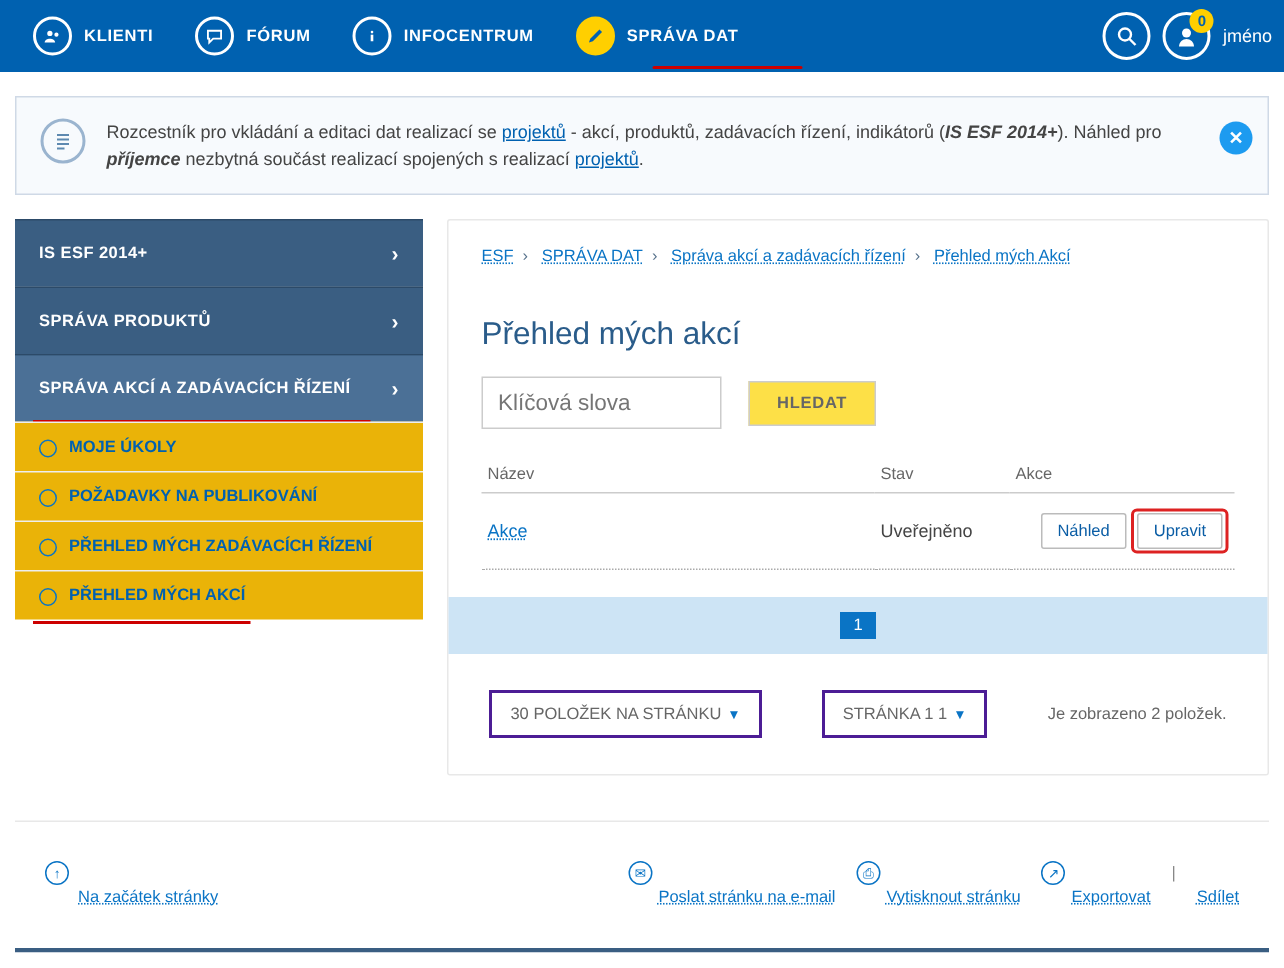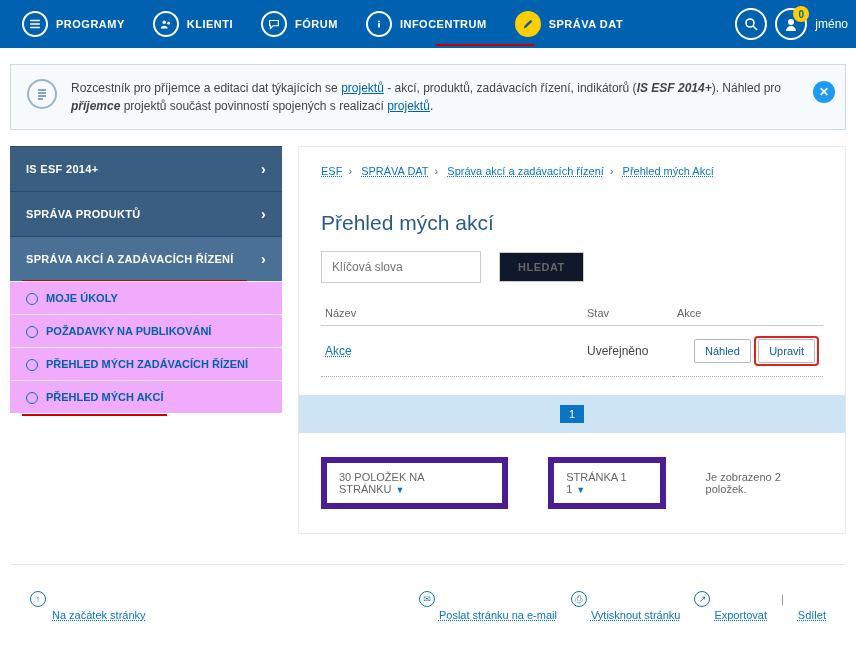--- a/index.html
+++ b/index.html
@@ -27,77 +27,69 @@
   .banner a { color: #0061b0; }
   .banner-close { position: absolute; right: 10px; top: 16px; width: 22px; height: 22px; background: #1d9bf0; border-radius: 50%; display:flex; align-items:center; justify-content:center; color:#fff; cursor:pointer; font-weight:bold; }
   
   
   .layout { display: flex; padding: 0 10px 20px; gap: 16px; }
   .sidebar { width: 272px; }
   .side-group { background: #3a5e82; color: #fff; border-top: 1px solid #2c4a68; }
   .side-head { padding: 14px 16px; font-size: 11px; font-weight: bold; display: flex; justify-content: space-between; align-items: center; cursor: pointer; letter-spacing: 0.3px; position: relative; }
   .side-head.expanded { background: #4b7096; }
   .chev { font-size: 14px; }
-  .side-sub { background: #f0abfc; }
+  .side-sub { background: #eab308; }
   .side-sub-item { padding: 10px 16px 10px 36px; font-size: 11px; color: #0061b0; border-top: 1px solid #eee; cursor: pointer; position: relative; font-weight: bold; }
   .side-sub-item::before { content: ""; width: 10px; height: 10px; border: 1.5px solid #0a74c5; border-radius: 50%; position: absolute; left: 16px; top: 11px; }
   
   .main { flex: 1; border: 1px solid #e8e8e8; border-radius: 2px; padding: 0; }
   
   .breadcrumb { padding: 18px 22px 6px; font-size: 11px; color: #0a74c5; }
   .breadcrumb a { color: #0a74c5; text-decoration: underline dotted; }
   .bc-sep { margin: 0 6px; color: #57728c; text-decoration: none; }
   
   .page-title { font-size: 21px; color: #2a5c8a; padding: 28px 22px 16px; font-weight: normal; }
   
   .search-row { padding: 0 22px 18px; display: flex; gap: 18px; align-items: center; }
-  .kw-input { border: 1px solid #ccc; padding: 8px 10px; width: 160px; font-size: 12px; color: #666; }
-  .btn { border: 1px solid #ccc; background: #0f172a; padding: 8px 18px; font-size: 11px; font-weight: bold; color: #666; cursor: pointer; letter-spacing: 0.5px; }
+  .kw-input { border: 1px solid #ccc; padding: 8px 10px; width: 160px; font-size: 15px; color: #666; }
+  .btn { border: 1px solid #ccc; background: #fde047; padding: 8px 18px; font-size: 11px; font-weight: bold; color: #666; cursor: pointer; letter-spacing: 0.5px; }
   .btn-sm { border: 1px solid #bbb; background: #fff; padding: 5px 10px; font-size: 11px; color: #0a5da5; cursor: pointer; border-radius: 2px; }
   
   .tbl { width: calc(100% - 44px); margin: 0 22px; border-collapse: collapse; }
   .tbl th { text-align: left; font-size: 11px; color: #666; border-bottom: 1px solid #ccc; padding: 6px 4px; font-weight: normal; }
   .tbl td { border-bottom: 1px dotted #aaa; padding: 10px 4px; font-size: 12px; color: #444; vertical-align: middle; }
   .tbl td a { color: #0a74c5; text-decoration: underline dotted; }
   .action-cell { text-align: right; white-space: nowrap; }
   
   .red-box-annot { border: 2px solid #d22; border-radius: 4px; padding: 1px 2px; display: inline-block; }
   
   .pager-bar { margin: 18px 0 0; background: #cde4f5; padding: 10px; text-align: center; }
   .page-num { display: inline-block; background: #0a74c5; color: #fff; padding: 3px 9px; font-size: 11px; }
   
   .pager-controls { display: flex; align-items: center; justify-content: center; gap: 40px; padding: 24px 22px; font-size: 11px; color: #666; }
-  .drop { border: 6px solid #4c1d95; padding: 8px 12px; background: #fff; cursor: pointer; }
+  .drop { border: 2px solid #4c1d95; padding: 8px 12px; background: #fff; cursor: pointer; }
   .drop .caret { color: #0a74c5; margin-left: 4px; font-size: 9px; }
   
   
   .footer-links { display: flex; justify-content: space-between; align-items: center; padding: 12px 20px; border-top: 1px solid #e8e8e8; margin: 10px 10px 16px; font-size: 11px; }
   .footer-links a { color: #0a74c5; text-decoration: underline dotted; margin-top: 32px; }
   .fl-right { display: flex; gap: 14px; align-items: center; }
   .fl-right span { display: flex; align-items: center; gap: 4px; }
   .micon { width: 16px; height: 16px; border: 1.5px solid #0a74c5; border-radius: 50%; display:inline-flex; align-items:center; justify-content:center; font-size:9px; color:#0a74c5; }
   
   
   .bottom-tabs { display: flex; border-top: 3px solid #3a5e82; margin: 0 10px; }
   
   .red-under-side1 { position:absolute; left:12px; bottom:-1px; width:225px; height:2px; background:#c00; }
   .red-under-side2 { position:absolute; left:12px; bottom:-3px; width:145px; height:2px; background:#c00; }
 </style>
 </head>
 <body>
 
 <div class="topnav" style="position:relative;">
-  <div class="topnav-item">
-    <span class="nav-icon-circle">
-        <svg viewBox="0 0 16 16">
-          <path d="M3 4h10M3 8h10M3 12h10" stroke="#fff" stroke-width="1.6" fill="none" stroke-linecap="round"></path>
-        </svg>
-      </span>
-    <span>PROGRAMY</span>
-  </div>
   <div class="topnav-item">
     <span class="nav-icon-circle">
         <svg viewBox="0 0 16 16">
           <circle cx="6" cy="6" r="2" fill="#fff"></circle>
           <circle cx="11" cy="7" r="1.6" fill="#fff"></circle>
           <path d="M2 13c0-2 2-3 4-3s4 1 4 3" fill="#fff"></path>
         </svg>
       </span>
     <span>KLIENTI</span>
   </div>
@@ -148,21 +140,21 @@
   <div class="red-scribble-top"></div>
 </div>
 
 <div class="banner">
   <div class="banner-icon">
     <svg width="14" height="14" viewBox="0 0 14 14">
         <path d="M3 3h8M3 6h8M3 9h8M3 12h5" stroke="#5d89b0" stroke-width="1.3" fill="none"></path>
       </svg>
   </div>
   <span>
-    <span>Rozcestník pro příjemce a editaci dat týkajících se </span><a href="#">projektů</a><span> - akcí, produktů, zadávacích řízení, indikátorů (</span><i><b>IS ESF 2014+</b></i><span>). Náhled pro </span><i><b>příjemce</b></i><span> projektů součást povinností spojených s realizací </span><a href="#">projektů</a><span>.</span>
+    <span>Rozcestník pro vkládání a editaci dat realizací se </span><a href="#">projektů</a><span> - akcí, produktů, zadávacích řízení, indikátorů (</span><i><b>IS ESF 2014+</b></i><span>). Náhled pro </span><i><b>příjemce</b></i><span> nezbytná součást realizací spojených s realizací </span><a href="#">projektů</a><span>.</span>
   </span>
   <div class="banner-close">
       <span>✕</span>
     </div>
 </div>
 
 <div class="layout">
   <div class="sidebar">
     <div class="side-group">
       <div class="side-head">

